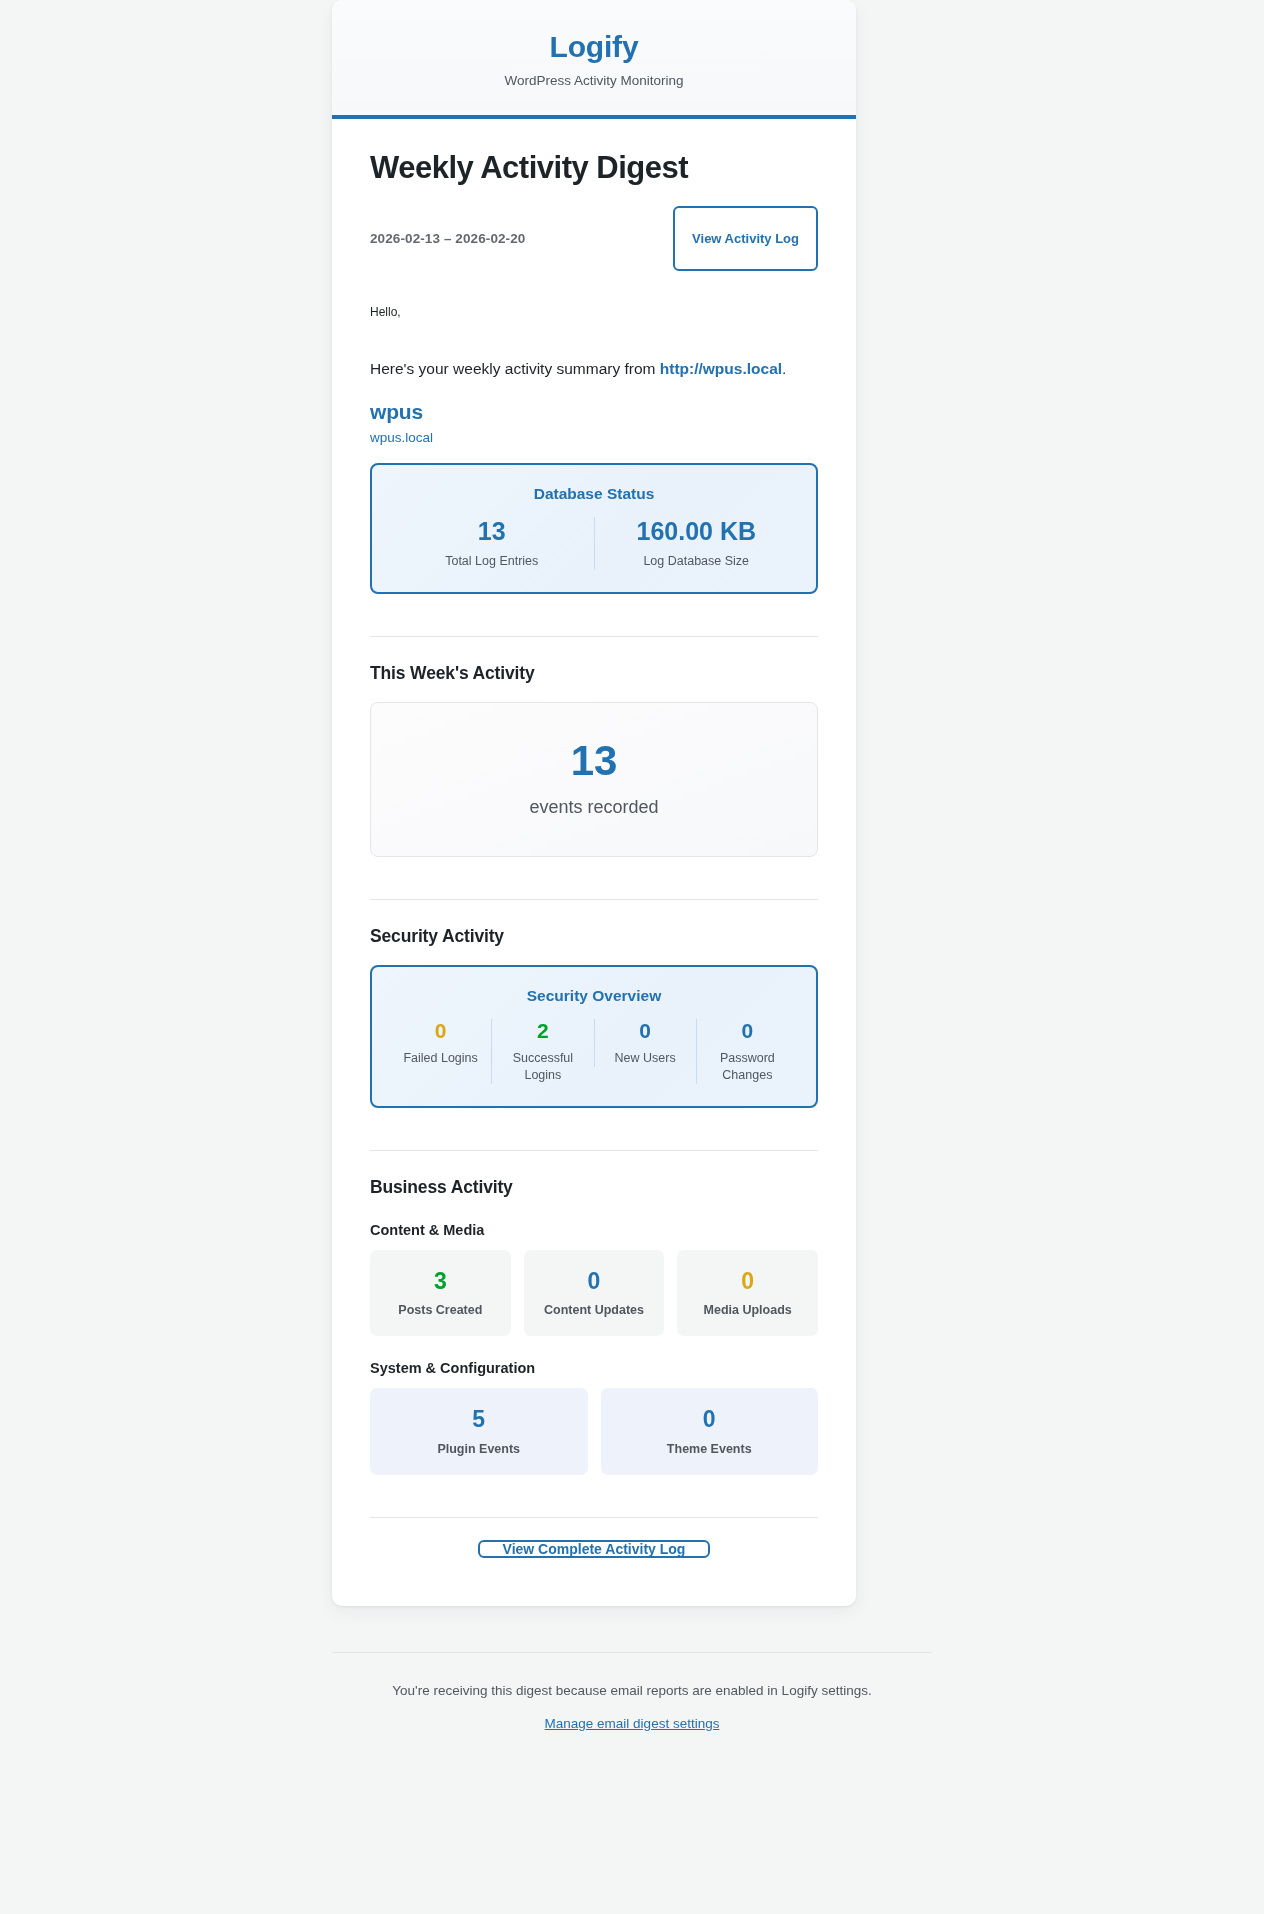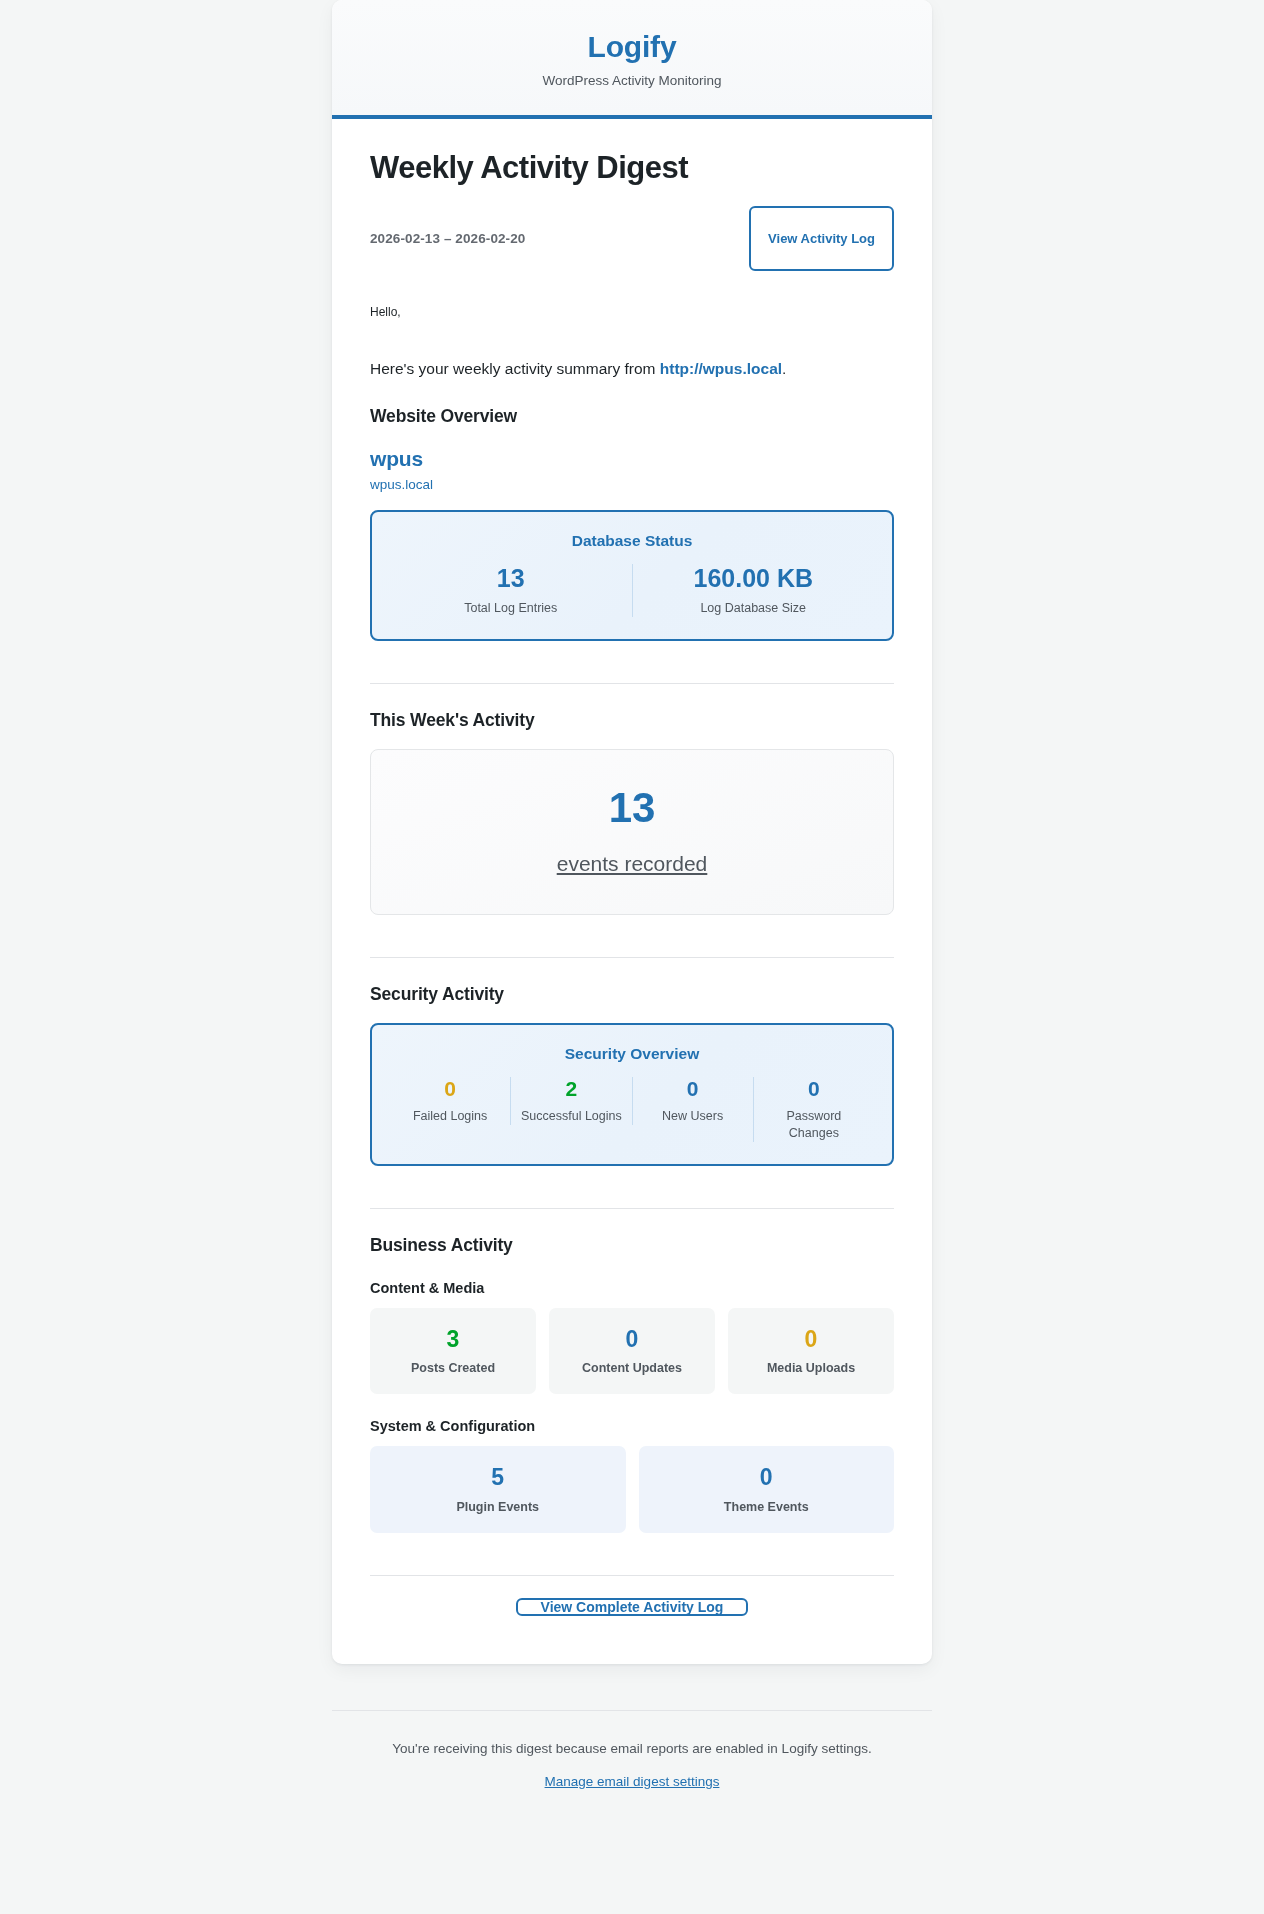--- a/index.html
+++ b/index.html
@@ -20,21 +20,21 @@
     padding-top: 0;
   }
 
   
   .email-wrap {
     width: 600px;
     margin: 0 auto;
   }
 
   .email-card {
-    width: 600px;
+    width: 524px;
     background: #ffffff;
     border-radius: 10px 10px 10px 10px;
     overflow: hidden;
     box-shadow: 0 1px 3px rgba(16,24,40,0.07), 0 6px 18px rgba(16,24,40,0.05);
   }
 
   
   .email-header {
     background: linear-gradient(180deg, #fafbfc 0%, #f6f8fa 100%);
     border-bottom: 4px solid #2271b1;
@@ -192,24 +192,23 @@
     padding: 36px 20px 38px;
     text-align: center;
   }
   .metric-num {
     font-size: 42px;
     font-weight: bold;
     color: #2271b1;
     line-height: 1.05;
   }
   .metric-label {
-    margin-top: 22px;
-    font-size: 21px;
+    margin-top: 14px;
+    font-size: 18px;
     color: #50575e;
-    text-decoration: underline;
   }
 
   
   h3.subheading {
     margin-top: 24px;
     font-size: 14.5px;
     font-weight: bold;
     color: #1d2327;
   }
 
@@ -303,21 +302,20 @@
 
         <div class="title-row">
           <div class="date-range">2026-02-13 – 2026-02-20</div>
           <a class="btn-outline" href="#">View Activity Log</a>
         </div>
 
         <p class="greeting">Hello,</p>
 
         <p class="intro"><span>Here's your weekly activity summary from </span><a class="link-blue" href="#">http://wpus.local</a><span>.</span></p>
 
-        <h2 class="section-heading">Website Overview</h2>
 
         <div class="site-name">wpus</div>
         <div class="site-url">wpus.local</div>
 
         <div class="panel-blue">
           <div class="panel-blue-title">Database Status</div>
           <div class="stat-row">
             <div class="stat-col">
               <div class="stat-num">13</div>
               <div class="stat-label">Total Log Entries</div>

